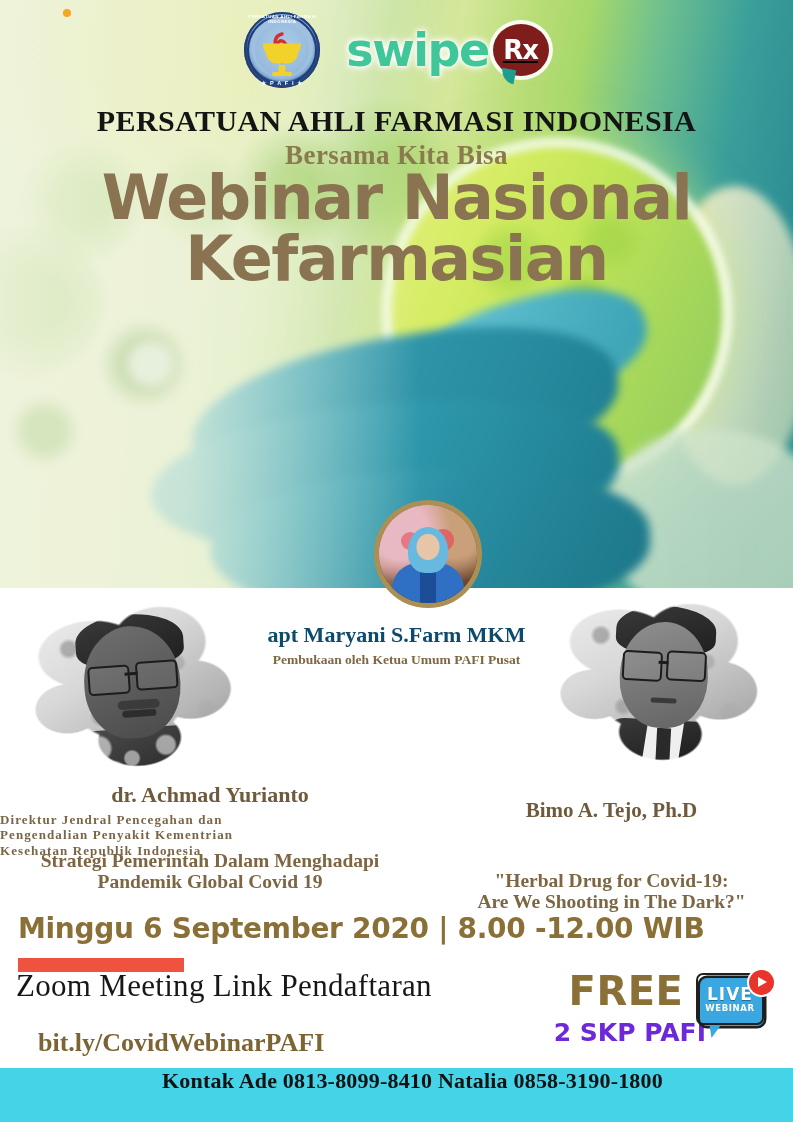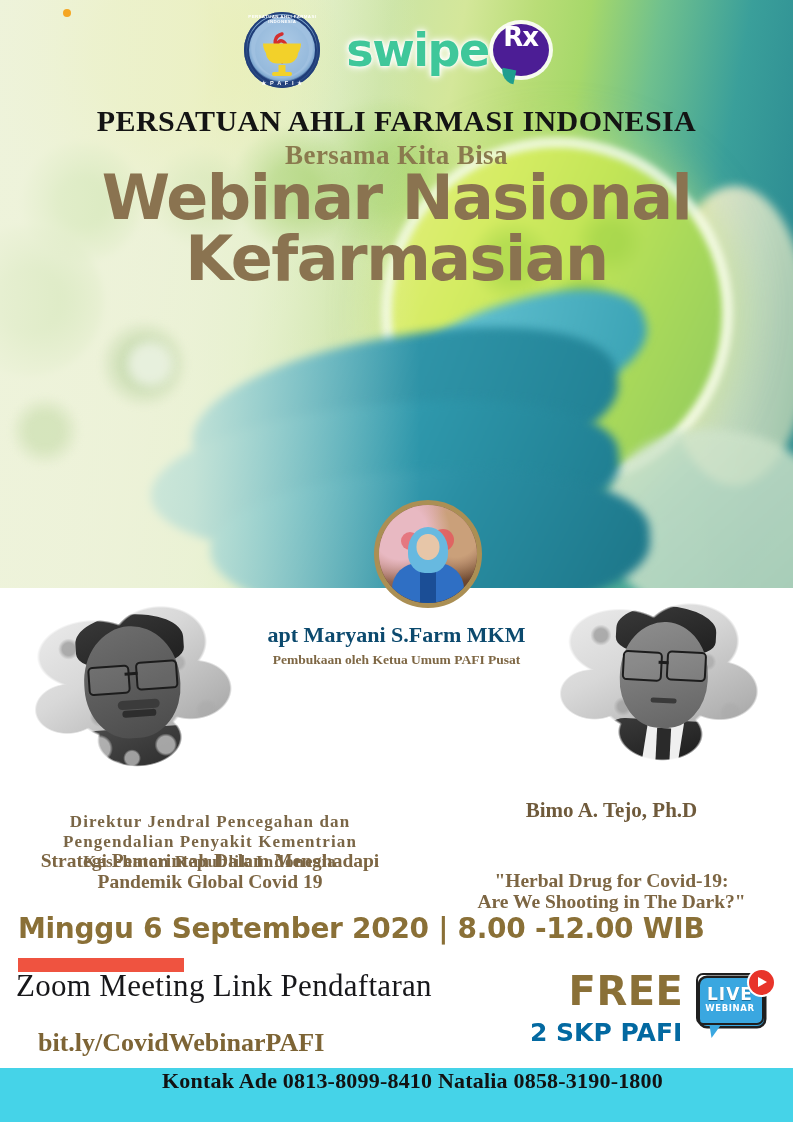--- a/index.html
+++ b/index.html
@@ -69,22 +69,22 @@
   .pafi-stem{position:absolute;left:50%;top:70%;transform:translateX(-50%);width:7px;height:11px;background:#f2d12a;}
   .pafi-foot{position:absolute;left:50%;top:79%;transform:translateX(-50%);width:20px;height:4px;background:#f2d12a;border-radius:2px;}
   .pafi-text-top,.pafi-text-bot{position:absolute;left:0;width:100%;text-align:center;color:#fff;
     font-family:"Liberation Sans",sans-serif;font-weight:bold;}
   .pafi-text-top{top:2px;font-size:4.4px;letter-spacing:.4px;}
   .pafi-text-bot{bottom:2.5px;font-size:5.6px;letter-spacing:1.1px;}
   .swipe-wrap{display:flex;align-items:center;gap:4px;}
   .swipe-word{position:relative;font-family:"DejaVu Sans",sans-serif;font-weight:bold;font-size:46px;color:#3fc79a;
     letter-spacing:-1.5px;line-height:1;text-shadow:0 0 6px #fff,0 0 10px #fff,0 0 3px #fff;}
   .swipe-dot{position:absolute;left:63px;top:-1px;width:8px;height:8px;border-radius:50%;background:#f5a623;}
-  .rx-bubble{position:relative;width:56px;height:52px;border-radius:50% 50% 50% 50%;background:#4c1d95;
-    display:flex;justify-content:center;box-shadow:0 0 0 4px rgba(255,255,255,.88);}
+  .rx-bubble{position:relative;width:56px;height:52px;border-radius:50% 50% 50% 50%;background:#7f1d1d;
+    display:flex;align-items:center;justify-content:center;box-shadow:0 0 0 4px rgba(255,255,255,.88);text-decoration:underline;}
   .rx-bubble:after{content:"";position:absolute;left:8px;bottom:-7px;width:14px;height:14px;background:#1f9e8e;
     border-radius:0 0 0 14px;transform:rotate(12deg);}
   .rx-text{font-family:"DejaVu Sans",sans-serif;font-weight:bold;font-size:26px;color:#fff;line-height:1;letter-spacing:-1px;}
 
   
   .org-title{position:absolute;left:0;top:104px;width:793px;text-align:center;z-index:6;
     font-family:"Liberation Serif",serif;font-weight:bold;font-size:30px;letter-spacing:.4px;color:#141414;}
   .tagline{position:absolute;left:0;top:140px;width:793px;text-align:center;z-index:6;
     font-family:"Liberation Serif",serif;font-weight:bold;font-size:27px;color:#8a7a4e;letter-spacing:.4px;}
   .main-title{position:absolute;left:0;top:168px;width:793px;text-align:center;z-index:6;
@@ -168,43 +168,43 @@
   .rf-glassL{left:66px;top:66px;width:36px;height:26px;}
   .rf-glassR{left:110px;top:64px;width:36px;height:26px;}
   .rf-bridge{left:102px;top:75px;width:10px;}
   .rf-mouth{position:absolute;left:96px;top:112px;width:26px;height:5px;border-radius:4px;background:#3a3a3a;}
   .rf-body{left:50px;top:134px;width:120px;height:52px;background:linear-gradient(160deg,#3c3c3c,#141414);}
   .rf-shirt{left:92px;top:136px;width:36px;height:50px;transform:skewX(-6deg);}
   .rf-tie{position:absolute;left:104px;top:142px;width:14px;height:42px;background:#2a2a2a;}
 
   
   .sp-name{position:absolute;font-family:"Liberation Serif",serif;font-weight:bold;color:#6f5a3b;z-index:9;text-align:center;}
-  .sp-aff{position:absolute;font-family:"Liberation Serif",serif;font-weight:bold;color:#7a6646;z-index:9;text-align:center;
-    font-size:17px;line-height:1.18;letter-spacing:1.1px;}
+  .sp-aff{position:absolute;font-family:"Liberation Serif",serif;font-weight:bold;color:#7a6646;z-index:9;text-align:left;
+    font-size:13px;line-height:1.18;letter-spacing:1.1px;}
   .sp-topic{position:absolute;font-family:"Liberation Serif",serif;font-weight:bold;color:#7d6643;z-index:9;text-align:center;
     font-size:19.5px;line-height:1.1;}
   .left-name{left:0;top:782px;width:420px;font-size:22px;}
   .left-aff{left:0;top:790px;width:420px;margin-top:22px;}
   .left-topic{left:0;top:838px;width:420px;margin-top:12px;}
   .right-name{left:430px;top:798px;width:363px;font-size:21px;}
   .right-aff{left:430px;top:828px;width:363px;}
   .right-topic{left:430px;top:840px;width:363px;margin-top:30px;}
 
   
   .date-line{position:absolute;left:18px;top:912px;
     font-family:"DejaVu Sans",sans-serif;font-weight:bold;font-size:28px;color:#8a7037;letter-spacing:-.3px;z-index:9;}
   .red-bar{position:absolute;left:18px;top:958px;width:166px;height:14px;background:#ef5340;z-index:9;}
   .zoom-line{position:absolute;left:16px;top:968px;
     font-family:"Liberation Serif",serif;font-size:31px;color:#17171a;letter-spacing:.3px;z-index:9;}
   .bitly{position:absolute;left:38px;top:1028px;
     font-family:"Liberation Serif",serif;font-weight:bold;font-size:26px;color:#7d6435;z-index:9;}
   .free{position:absolute;left:546px;top:968px;width:160px;text-align:center;
     font-family:"DejaVu Sans",sans-serif;font-weight:bold;font-size:40px;color:#8a7037;letter-spacing:.5px;z-index:9;}
-  .skp{position:absolute;left:530px;top:1018px;width:176px;text-align:left;
-    font-family:"DejaVu Sans",sans-serif;font-weight:bold;font-size:25px;color:#0369a1;z-index:9;}
+  .skp{position:absolute;left:530px;top:1018px;width:176px;text-align:right;
+    font-family:"DejaVu Sans",sans-serif;font-weight:bold;font-size:25px;color:#6d28d9;z-index:9;}
 
   .live-badge{position:absolute;left:698px;top:972px;width:74px;height:70px;z-index:9;}
   .lb-bubble{position:absolute;left:2px;top:6px;width:64px;height:48px;background:#3aa7e0;border-radius:7px;
     box-shadow:0 0 0 2.5px #1f1f1f;}
   .lb-bubble:after{content:"";position:absolute;left:9px;bottom:-12px;width:14px;height:16px;background:#3aa7e0;
     clip-path:polygon(0 0,100% 0,18% 100%);}
   .lb-frame{position:absolute;left:-2px;top:1px;width:64px;height:48px;border:2.5px solid #1f1f1f;border-radius:7px;}
   .lb-live{position:absolute;left:0;top:12px;width:64px;text-align:center;color:#fff;
     font-family:"DejaVu Sans",sans-serif;font-weight:bold;font-size:17px;letter-spacing:1px;
     text-shadow:0 1px 0 #1b6f9c;}
@@ -307,20 +307,21 @@
     <div class="fc-shirt rf-shirt"></div>
     <div class="rf-tie"></div>
     <div class="fc-hair rf-hair"></div>
     <div class="fc-head rf-head"></div>
     <div class="rf-mouth"></div>
     <div class="fc-glass rf-glassL"></div>
     <div class="fc-glass rf-glassR"></div>
     <div class="fc-bridge rf-bridge"></div>
   </div>
 
+  <div class="sp-name left-name">dr. Achmad Yurianto</div>
   <div class="sp-aff left-aff">
     <div>Direktur Jendral Pencegahan dan</div>
     <div>Pengendalian Penyakit Kementrian</div>
     <div>Kesehatan Republik Indonesia</div>
   </div>
   <div class="sp-topic left-topic">
     <div>Strategi Pemerintah Dalam Menghadapi</div>
     <div>Pandemik Global Covid  19</div>
   </div>
 

